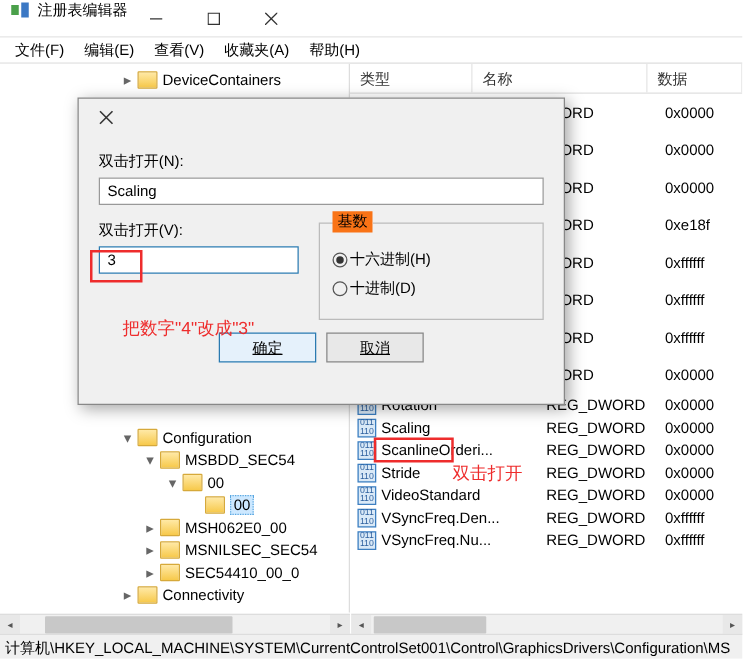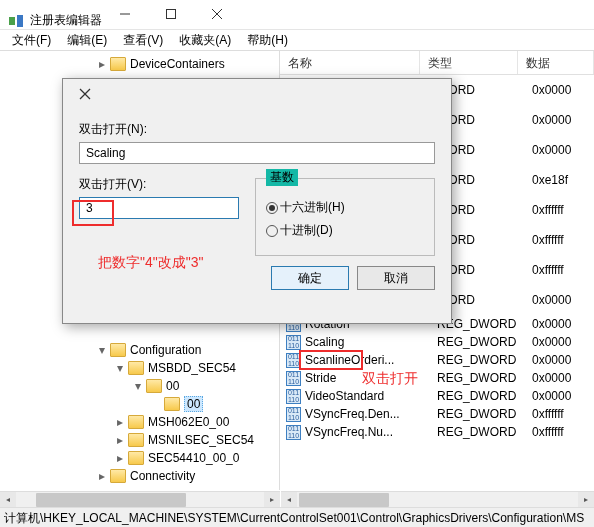--- a/index.html
+++ b/index.html
@@ -1,18 +1,18 @@
 <!DOCTYPE html>
 <html><head>
 <meta charset="utf-8">
 <style>
 * { margin: 0; padding: 0; box-sizing: border-box; font-family: "Microsoft YaHei", sans-serif; font-size: 12px; }
 body { width: 594px; height: 527px; background: #fff; position: relative; overflow: hidden; }
 
-.titlebar { height: 30px; background: #fff; display: flex; align-items: flex-end; padding: 0 0 0 8px; border-bottom: 1px solid #e5e5e5; }
+.titlebar { height: 30px; background: #fff; display: flex; align-items: flex-start; padding: 0 0 0 8px; border-bottom: 1px solid #e5e5e5; }
 .titlebar-icon { width: 16px; height: 16px; margin-right: 6px; }
 .win-controls { display: flex; }
 .win-btn { width: 46px; height: 30px; display: flex; align-items: center; justify-content: center; }
 .win-btn svg { width: 10px; height: 10px; }
 
 .menubar { height: 20px; display: flex; align-items: center; padding: 0 4px; }
 .menu-item { padding: 2px 8px; }
 
 .main { display: flex; height: 440px; border-top: 1px solid #ddd; }
 .tree-panel { width: 280px; border-right: 1px solid #ddd; overflow: hidden; position: relative; background: #fff; }
@@ -46,25 +46,25 @@
 .dialog { position: absolute; left: 62px; top: 78px; width: 390px; height: 246px; background: #f0f0f0; border: 1px solid #888; box-shadow: 3px 3px 12px rgba(0,0,0,0.35); }
 .dialog-title { height: 30px; display: flex; align-items: center; padding: 0 10px; }
 .dialog-title-text { flex: 1; }
 .dialog-close { width: 24px; height: 24px; display: flex; align-items: center; justify-content: center; }
 .dialog-body { padding: 6px 16px 10px; }
 .field-label { margin: 6px 0 4px; }
 .text-input { width: 100%; height: 22px; border: 1px solid #999; background: #fff; padding: 2px 6px; font-size: 12px; }
 .row2 { display: flex; gap: 16px; margin-top: 6px; }
 .col-left { width: 160px; }
 .fieldset { border: 1px solid #bbb; padding: 6px 10px 10px; }
-.fieldset-legend { padding: 0 4px; background: #14b8a6; position: relative; top: -1px; }
+.fieldset-legend { padding: 0 4px; background: #f97316; position: relative; top: -1px; }
 .radio-row { display: flex; align-items: center; margin: 6px 0; gap: 2px; }
 .radio { width: 12px; height: 12px; border-radius: 50%; border: 1px solid #555; display: flex; align-items: center; justify-content: center; }
 .radio.checked::after { content: ""; width: 6px; height: 6px; background: #333; border-radius: 50%; }
-.dialog-buttons { display: flex; justify-content: flex-end; gap: 8px; padding: 0 16px 12px; }
+.dialog-buttons { display: flex; justify-content: center; gap: 8px; padding: 0 16px 12px; text-decoration: underline; }
 .dlg-btn { width: 78px; height: 24px; border: 1px solid #888; background: #e8e8e8; display: flex; align-items: center; justify-content: center; }
 .dlg-btn.primary { border: 1px solid #2a7ab0; background: #e5f1fb; }
 
 .red-box { position: absolute; border: 2px solid #ee2c2c; pointer-events: none; }
 .red-text { position: absolute; color: #ee2c2c; font-size: 14px; pointer-events: none; }
 </style>
 </head>
 <body>
 
 <div class="titlebar">
@@ -161,22 +161,22 @@
             <span class="chev">▸</span>
             <span class="folder"></span>
             <span class="tree-label">Connectivity</span>
           </div>
         </div>
     </div>
   </div>
 
   <div class="list-panel">
     <div class="list-header">
+      <div class="list-header-cell" style="width:98px">类型</div>
       <div class="list-header-cell" style="width:140px">名称</div>
-      <div class="list-header-cell" style="width:98px">类型</div>
       <div class="list-header-cell" style="flex:1">数据</div>
     </div>
     <div class="list-body" id="list-body">
         <div class="list-row" style="height: 30px;">
           <span class="val-icon">011<br>110</span>
           <span class="col-name"></span>
           <span class="col-type">WORD</span>
           <span class="col-data">0x0000</span>
         </div>
         <div class="list-row" style="height: 30px;">

